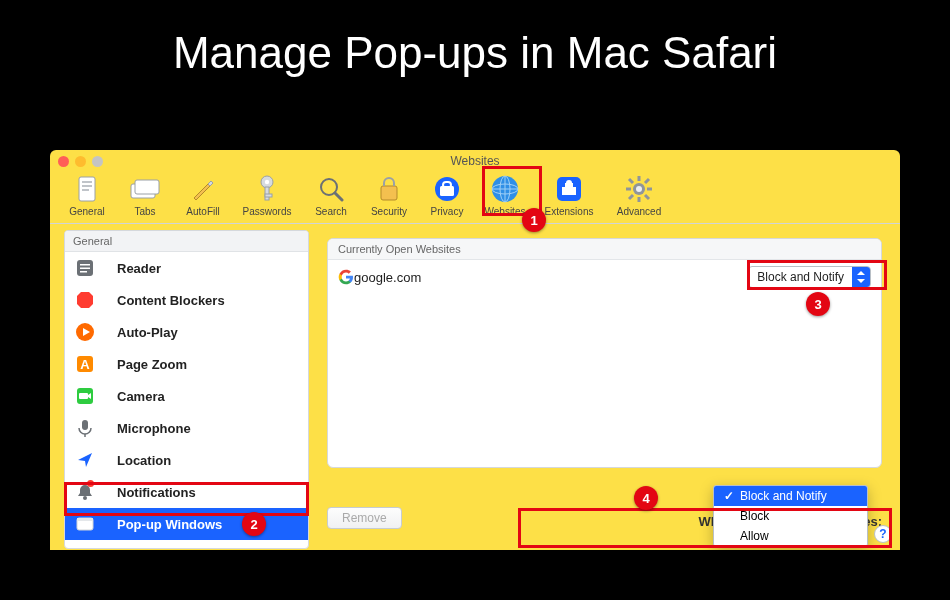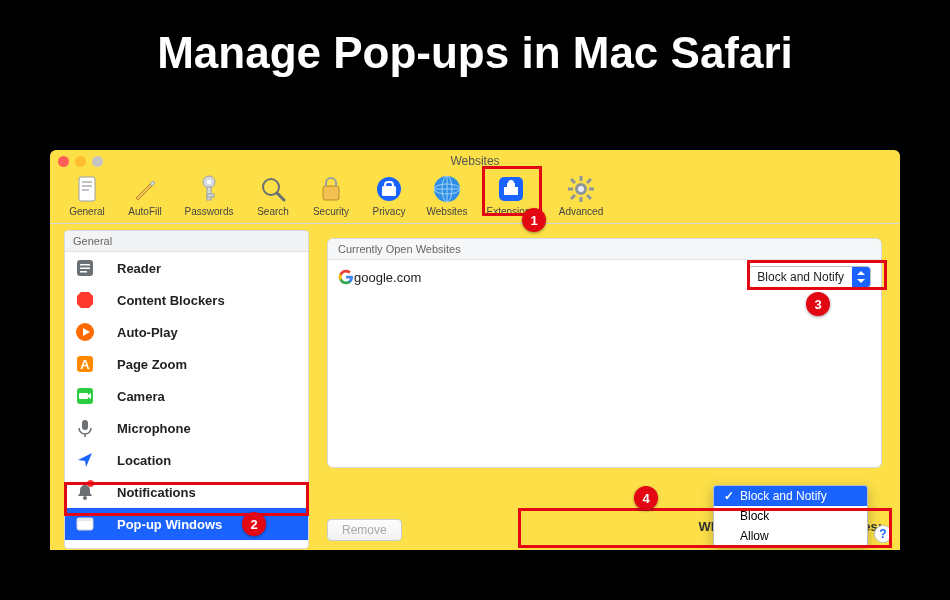--- a/index.html
+++ b/index.html
@@ -1,17 +1,17 @@
 <!DOCTYPE html>
 <html><head>
 <meta charset="utf-8">
 <style>
   *{box-sizing:border-box;margin:0;padding:0;font-family:-apple-system,"Helvetica Neue",Arial,sans-serif}
   body{background:#000;width:950px;height:600px;overflow:hidden;position:relative}
-  .page-title{color:#fff;font-size:44px;font-weight:700;text-align:center;padding:28px 0 22px}
+  .page-title{color:#fff;font-size:44px;font-weight:400;text-align:center;padding:28px 0 22px}
   .window{position:absolute;left:50px;top:150px;width:850px;height:400px;background:#fde047;border-radius:6px 6px 0 0;box-shadow:0 4px 24px rgba(0,0,0,.5)}
   .traffic{position:absolute;top:6px;left:8px;display:flex;gap:6px}
   .dot{width:11px;height:11px;border-radius:50%}
   .dot.red{background:#ff5f57}
   .dot.yel{background:#febc2e}
   .dot.grn{background:#c4c4c4}
   .win-title{text-align:center;font-size:12px;color:#555;padding-top:4px;height:18px}
   .toolbar{display:flex;gap:0;padding:4px 8px 6px;border-bottom:1px solid #d0d4d8;position:relative}
   .tb-item{display:flex;flex-direction:column;align-items:center;width:58px;cursor:pointer;padding-top:2px}
   .tb-item.wide{width:70px}
@@ -29,21 +29,21 @@
   .content{flex:1;padding:14px 18px 0 18px;position:relative}
   .c-title{font-size:13px;font-weight:600;color:#555;margin-bottom:10px}
   .table{background:#fff;border:1px solid #d5d8dc;border-radius:6px;height:230px;overflow:hidden}
   .th{font-size:11px;color:#666;background:#f6f7f8;border-bottom:1px solid #e3e6e9;padding:4px 10px}
   .row{display:flex;align-items:center;padding:6px 10px;font-size:13px;color:#222}
   .row .site{display:flex;align-items:center;gap:0;flex:1}
   .g-ico svg{display:block}
   .dropdown{height:22px;border:1px solid #b8bfc6;border-radius:4px;background:#fff;display:flex;align-items:center;font-size:12px;padding:0 0 0 8px;cursor:pointer;position:relative}
   .dd-btn{width:18px;height:100%;background:#1a63ff;border-radius:0 3px 3px 0;margin-left:8px;display:flex;align-items:center;justify-content:center}
   .dd-btn svg{display:block}
-  .footer{position:absolute;left:18px;right:18px;bottom:8px;display:flex;align-items:flex-start;}
+  .footer{position:absolute;left:18px;right:18px;bottom:20px;display:flex;align-items:flex-end;}
   .remove-btn{height:22px;padding:0 14px;border:1px solid #c6ccd2;border-radius:4px;background:linear-gradient(#fdfdfd,#f0f1f3);color:#aaa;font-size:12px;cursor:default}
   .footer-lbl{font-size:13px;color:#333;font-weight:600;margin-left:auto}
   .menu{position:absolute;right:32px;bottom:2px;width:155px;background:#fff;border:1px solid #b8bfc6;border-radius:3px;box-shadow:0 4px 14px rgba(0,0,0,.25);font-size:12px;overflow:hidden}
   .menu-item{padding:3px 10px;cursor:pointer;display:flex;align-items:center;gap:6px}
   .menu-item.sel{background:#1a63ff;color:#fff}
   .check{width:10px;text-align:center;font-weight:700}
   .help{position:absolute;right:8px;bottom:6px;width:18px;height:18px;border:1px solid #b8bfc6;border-radius:50%;background:#fff;color:#1a63ff;font-size:12px;font-weight:700;display:flex;align-items:center;justify-content:center;cursor:pointer}
   .notif-dot{position:absolute;width:7px;height:7px;border-radius:50%;background:#ff3b30;top:4px;left:22px}
 </style>
 </head>
@@ -66,20 +66,29 @@
         <svg width="22" height="26" viewBox="0 0 22 26">
             <rect x="3" y="1" width="16" height="24" rx="2" fill="#fff" stroke="#9aa0a6"></rect>
             <rect x="6" y="5" width="10" height="2" fill="#c0c4c9"></rect>
             <rect x="6" y="9" width="10" height="2" fill="#c0c4c9"></rect>
             <rect x="6" y="13" width="7" height="2" fill="#c0c4c9"></rect>
           </svg>
       </span>
       <span class="tb-lbl">General</span>
     </div>
 
+    <div class="tb-item">
+      <span class="tb-ico">
+        <svg width="30" height="22" viewBox="0 0 30 22">
+            <rect x="1" y="6" width="24" height="14" rx="2" fill="#fff" stroke="#9aa0a6"></rect>
+            <rect x="5" y="2" width="24" height="14" rx="2" fill="#fff" stroke="#9aa0a6"></rect>
+          </svg>
+      </span>
+      <span class="tb-lbl">Tabs</span>
+    </div>
 
     <div class="tb-item">
       <span class="tb-ico">
         <svg width="26" height="26" viewBox="0 0 26 26">
             <path d="M4 22 L18 8 L20 10 L6 24 Z" fill="#f4c04f" stroke="#b58a2a"></path>
             <path d="M18 8 L21 5 L23 7 L20 10 Z" fill="#d7dbde" stroke="#9aa0a6"></path>
           </svg>
       </span>
       <span class="tb-lbl">AutoFill</span>
     </div>

